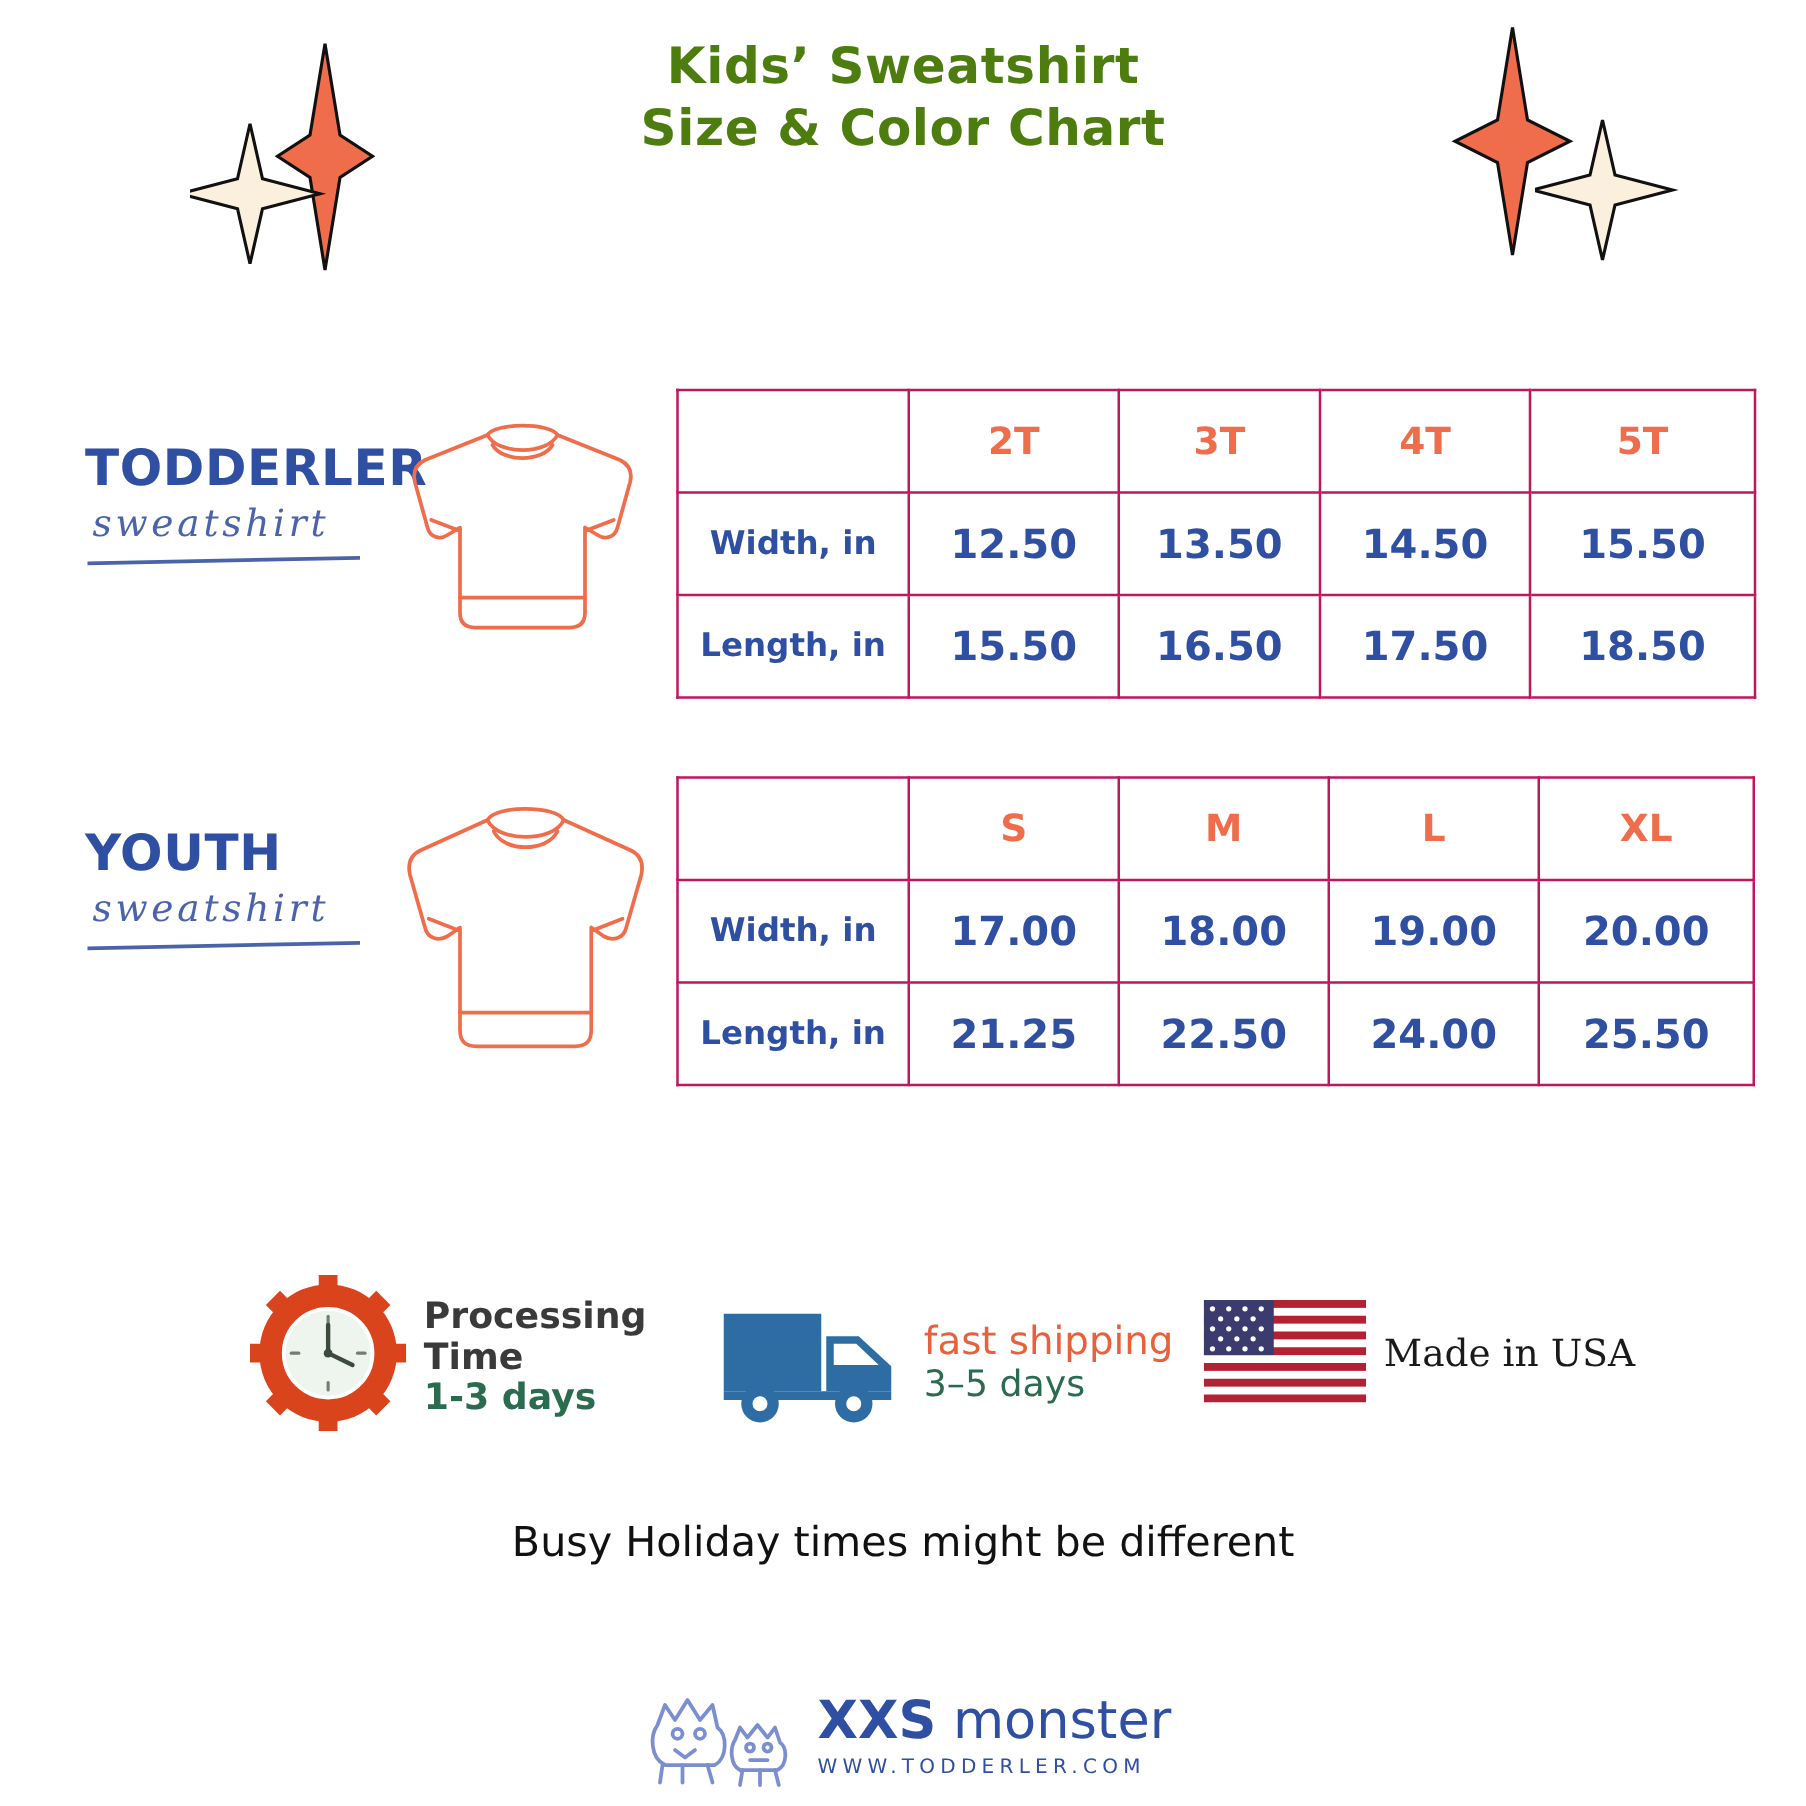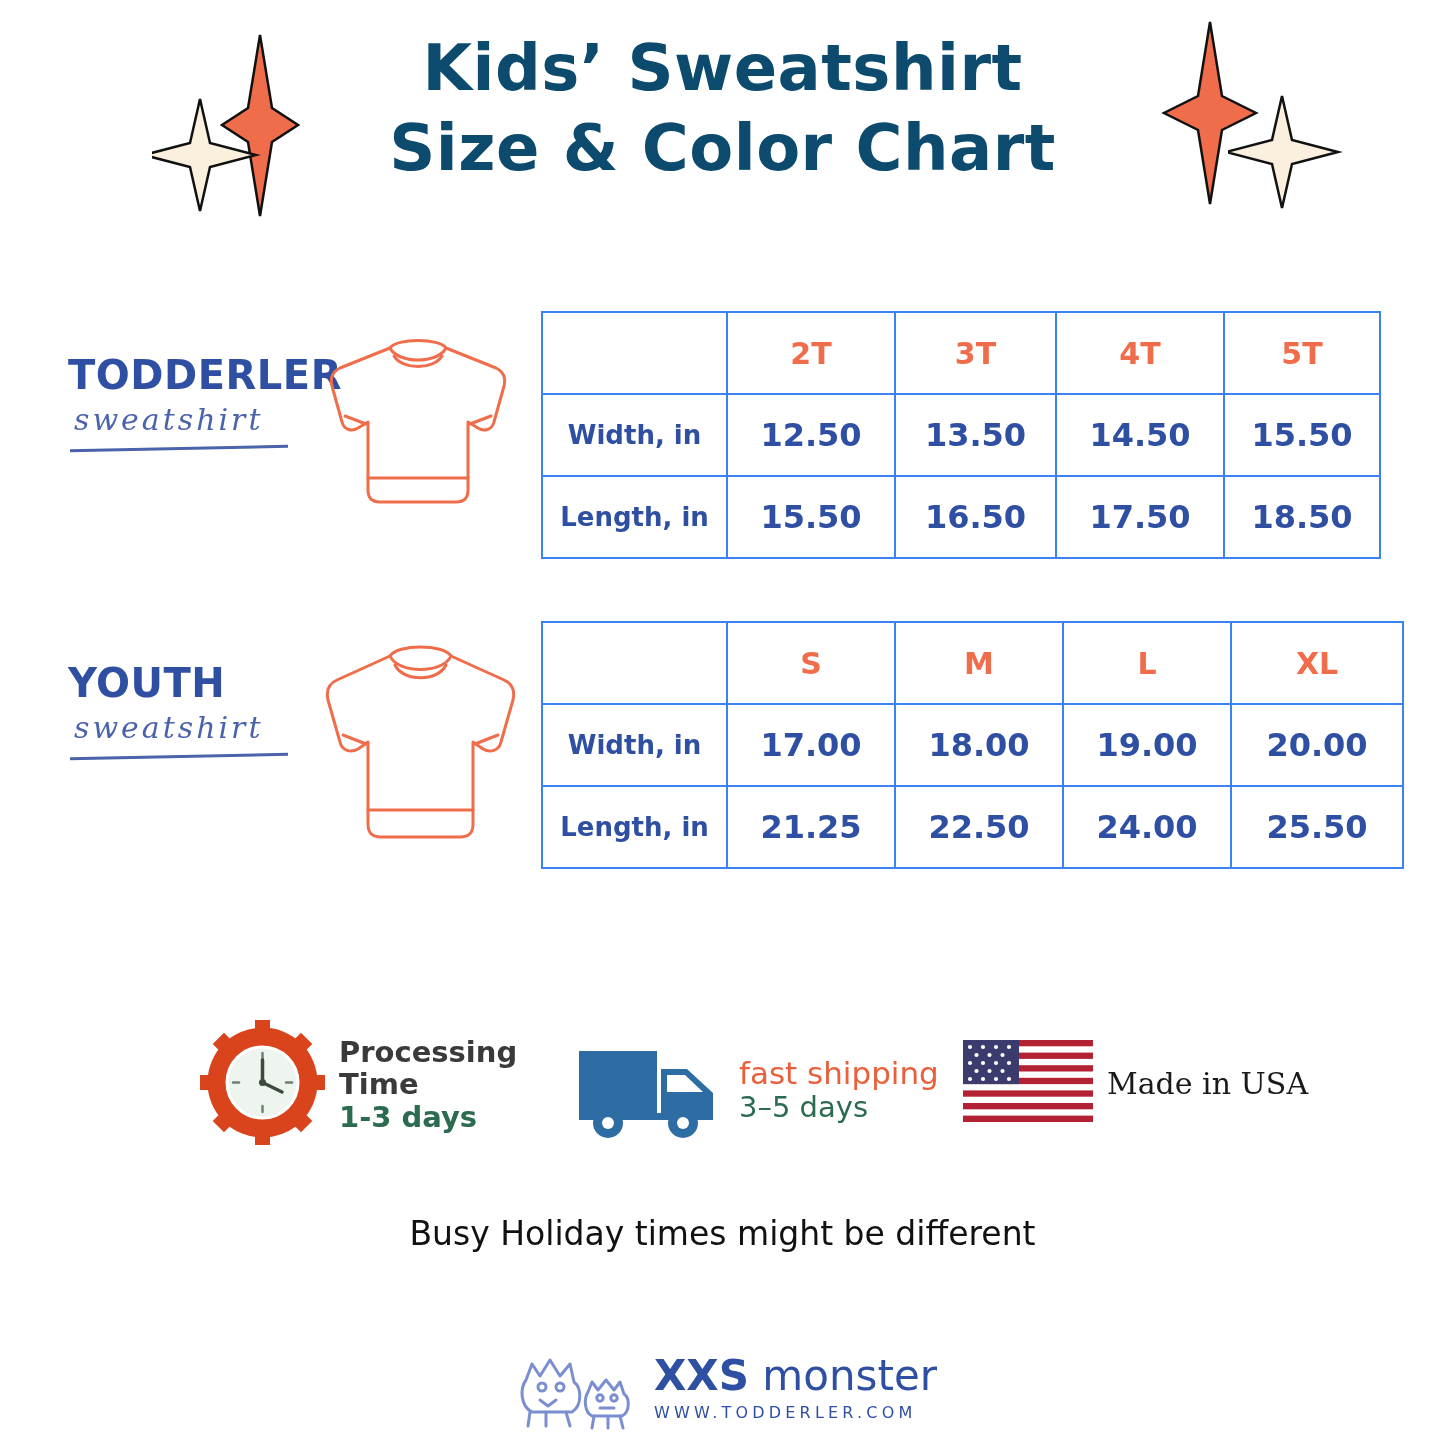--- a/index.html
+++ b/index.html
@@ -12,23 +12,23 @@
   .page { position: relative; width: 1445px; height: 1445px; }
 
   
   .title-block {
     position: absolute; top: 28px; left: 0; width: 100%;
     text-align: center;
   }
   .title-line {
     font-family: "DejaVu Sans", sans-serif;
     font-weight: 900;
-    font-size: 64px;
+    font-size: 40px;
     letter-spacing: 0.5px;
-    color: #0c4a6e;
+    color: #4d7c0f;
     line-height: 1.25;
   }
 
   
   .sparkle { position: absolute; }
   .sparkle svg { display: block; }
 
   .cat-label { position: absolute; }
   .cat-title {
     font-family: "DejaVu Sans", sans-serif;
@@ -52,21 +52,21 @@
   }
 
   .shirt { position: absolute; }
 
   
   table.size-table {
     border-collapse: collapse;
     table-layout: fixed;
   }
   table.size-table td, table.size-table th {
-    border: 2px solid #3b82f6;
+    border: 2px solid #be185d;
     text-align: center;
     vertical-align: middle;
     font-family: "DejaVu Sans", sans-serif;
     font-weight: 700;
   }
   table.size-table .corner { width: 185px; height: 82px; }
   table.size-table .sz-head {
     color: #ef6d4b;
     font-size: 30px;
     font-weight: 900;
@@ -189,21 +189,21 @@
     </svg>
   </div>
 
   <table class="size-table" style="position:absolute; left:541px; top:311px;">
     <tbody>
         <tr>
       <td class="corner"></td>
       <td class="sz-head" style="width:168px;">2T</td>
       <td class="sz-head" style="width:161px;">3T</td>
       <td class="sz-head" style="width:168px;">4T</td>
-      <td class="sz-head" style="width:156px;">5T</td>
+      <td class="sz-head" style="width:180px;">5T</td>
     </tr>
     <tr>
       <td class="row-label">Width, in</td>
       <td class="val">12.50</td>
       <td class="val">13.50</td>
       <td class="val">14.50</td>
       <td class="val">15.50</td>
     </tr>
     <tr>
       <td class="row-label">Length, in</td>

